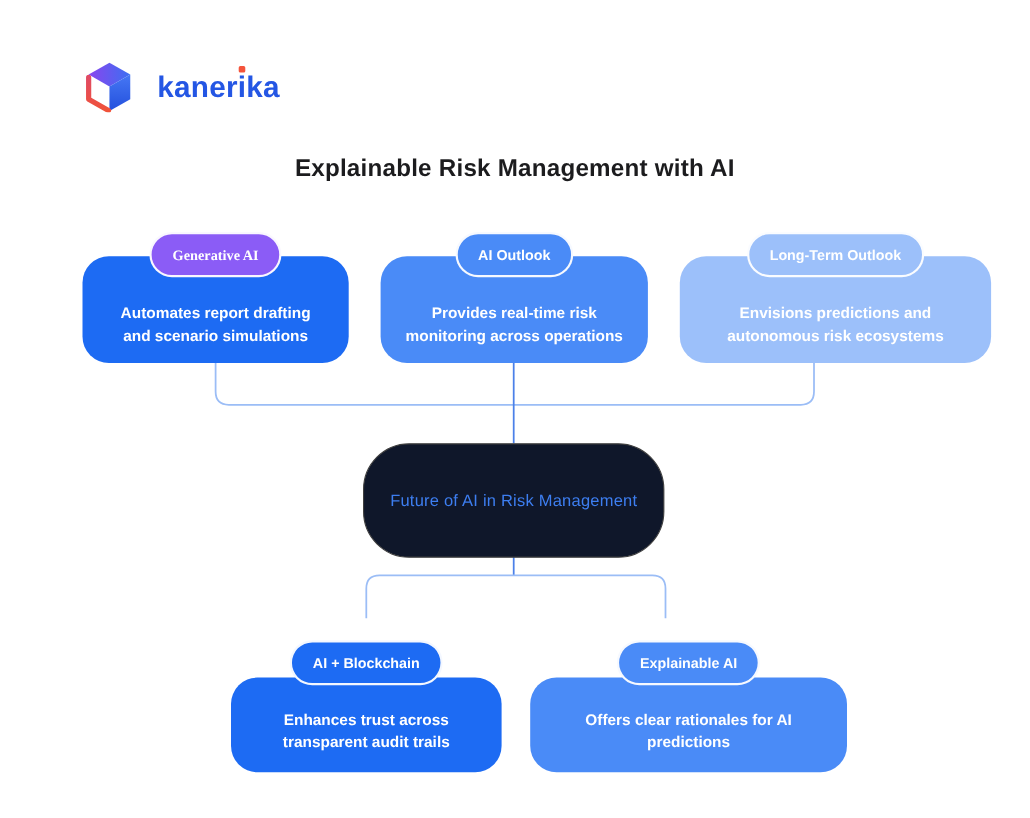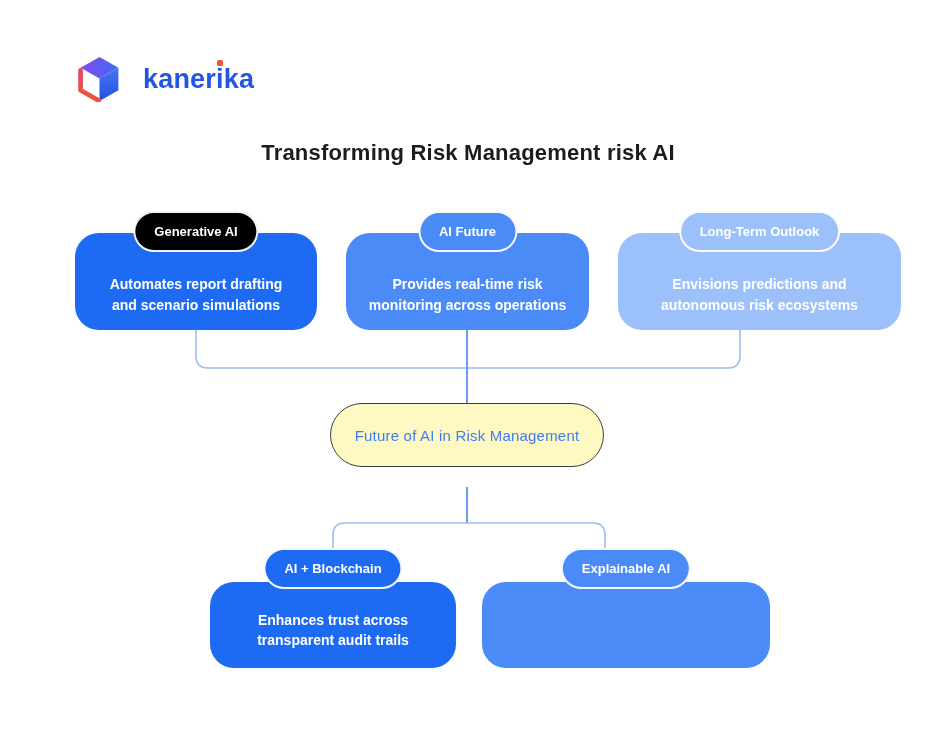--- a/index.html
+++ b/index.html
@@ -34,42 +34,42 @@
   .node {
     position:absolute; border-radius:24px; color:#fff;
     display:flex; align-items:center; justify-content:center; text-align:center;
   }
   .node .desc {
     font-size:14px; font-weight:700; line-height:1.45; white-space:pre-line;
     padding:0 8px;
   }
   .node-top { top:233px; height:97px; }
   .node-top .desc { padding-top:26px; }
-  .node-bottom { top:582px; height:86px; }
+  .node-bottom { top:616px; height:86px; }
   .node-bottom .desc { padding-top:10px; }
 
   .pill {
     position:absolute; left:50%; transform:translateX(-50%);
     height:41px; line-height:37px; padding:0 19px; white-space:nowrap;
     border:2px solid rgba(255,255,255,0.95); border-radius:21px;
     font-size:13px; font-weight:700; color:#fff;
   }
   .node-top .pill { top:-22px; }
   .node-bottom .pill { top:-34px; }
 
   #node-t1 { left:75px;  width:242px; }
   #node-t2 { left:346px; width:243px; }
   #node-t3 { left:618px; width:283px; }
   #node-b1 { left:210px; width:246px; }
   #node-b2 { left:482px; width:288px; }
 
   
   .oval {
-    position:absolute; left:330px; top:403px; width:274px; height:64px;
-    background:#fef9c3; border:1.5px solid; border-radius:42px;
+    position:absolute; left:330px; top:403px; width:274px; height:104px;
+    background:#0f172a; border:1.5px solid; border-radius:42px;
     display:flex; align-items:center; justify-content:center;
     font-size:15px; letter-spacing:0.2px;
   }
 </style>
 </head>
 <body>
 
 <div class="canvas">
 
   <div class="logo">
@@ -90,37 +90,37 @@
       </defs>
       <path d="M50 2 L94 27 L50 52 L6 27 Z" fill="url(#gTop)"></path>
       <path d="M94 27 L94 79 L50 104 L50 52 Z" fill="url(#gRight)"></path>
       <path d="M6 33 L6 79 L48 103" fill="none" stroke="url(#gLeft)" stroke-width="11" stroke-linejoin="round" stroke-linecap="round"></path>
     </svg>
     <div class="logo-text" style="color: rgb(36, 86, 228);">
       <span>kaner</span><span class="logo-i">i</span><span>ka</span>
     </div>
   </div>
 
-  <h1 class="title" style="color: rgb(28, 28, 30);">Transforming Risk Management risk AI</h1>
+  <h1 class="title" style="color: rgb(28, 28, 30);">Explainable Risk Management with AI</h1>
 
   <svg class="connectors" viewBox="0 0 936 744" aria-hidden="true">
     <path d="M196 330 V356 Q196 368 208 368 H728 Q740 368 740 356 V330" style="stroke: rgb(155, 189, 246);"></path>
     <path d="M467 330 V403" style="stroke: rgb(75, 128, 233);"></path>
     <path d="M467 487 V523" style="stroke: rgb(75, 128, 233);"></path>
     <path d="M333 562 V535 Q333 523 345 523 H593 Q605 523 605 535 V562" style="stroke: rgb(155, 189, 246);"></path>
   </svg>
 
   <div class="node node-top" id="node-t1" style="background-color: rgb(29, 107, 243);">
-    <div class="pill" style="background-color: #000000;">Generative AI</div>
+    <div class="pill" style="background-color: #8b5cf6; font-family: Liberation Serif, serif;">Generative AI</div>
     <p class="desc">Automates report drafting
 and scenario simulations</p>
   </div>
 
   <div class="node node-top" id="node-t2" style="background-color: rgb(74, 139, 247);">
-    <div class="pill" style="background-color: rgb(74, 139, 247);">AI Future</div>
+    <div class="pill" style="background-color: rgb(74, 139, 247);">AI Outlook</div>
     <p class="desc">Provides real-time risk
 monitoring across operations</p>
   </div>
 
   <div class="node node-top" id="node-t3" style="background-color: rgb(156, 192, 250);">
     <div class="pill" style="background-color: rgb(156, 192, 250);">Long-Term Outlook</div>
     <p class="desc">Envisions predictions and
 autonomous risk ecosystems</p>
   </div>
 
@@ -129,15 +129,17 @@
   </div>
 
   <div class="node node-bottom" id="node-b1" style="background-color: rgb(29, 107, 243);">
     <div class="pill" style="background-color: rgb(29, 107, 243);">AI + Blockchain</div>
     <p class="desc">Enhances trust across
 transparent audit trails</p>
   </div>
 
   <div class="node node-bottom" id="node-b2" style="background-color: rgb(74, 139, 247);">
     <div class="pill" style="background-color: rgb(74, 139, 247);">Explainable AI</div>
+    <p class="desc">Offers clear rationales for AI
+predictions</p>
   </div>
 
 </div>
 
 </body></html>

